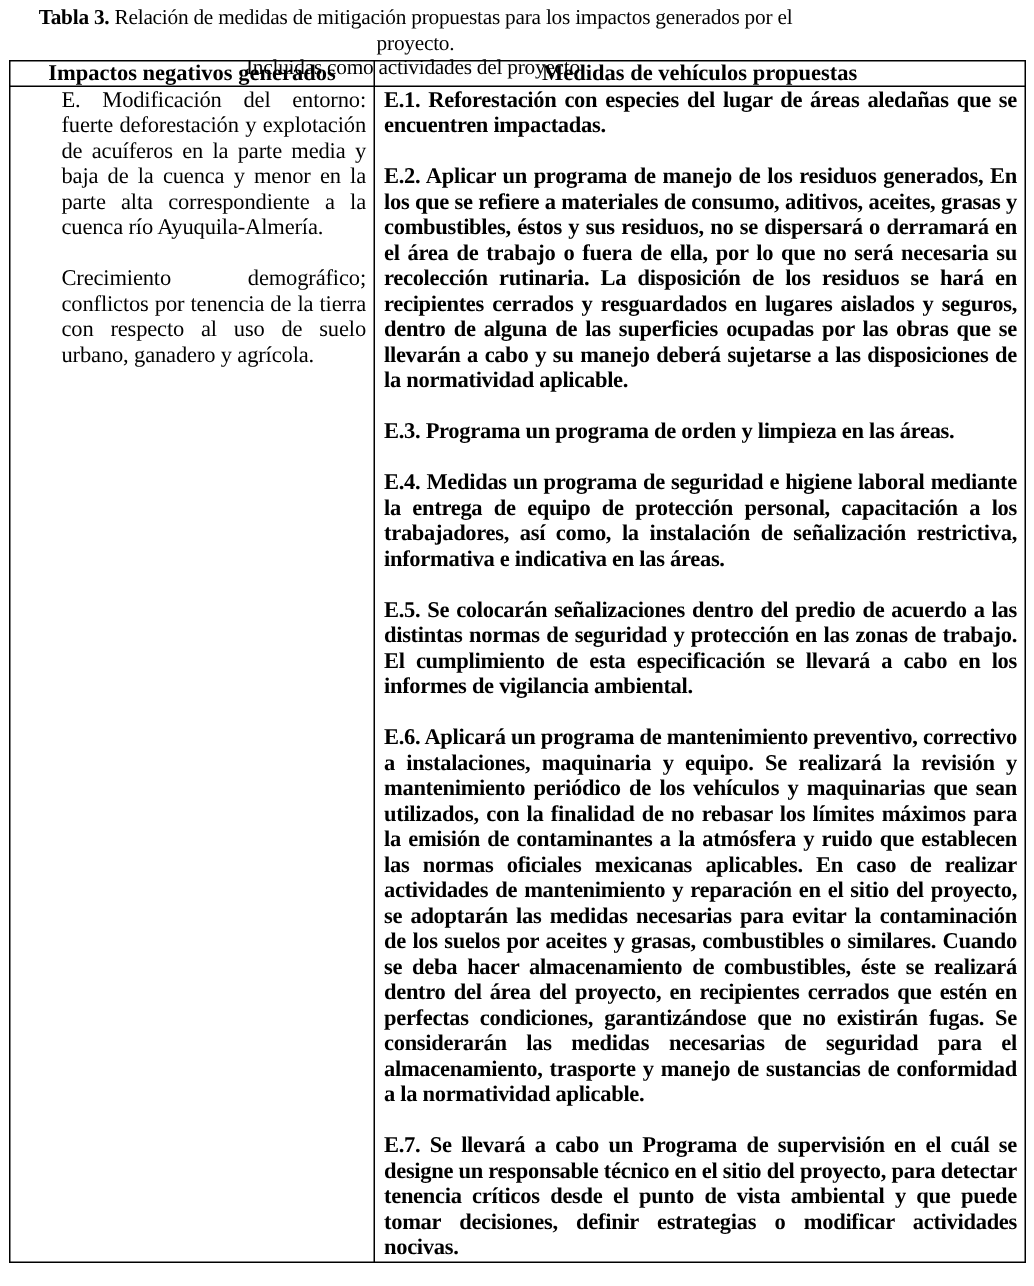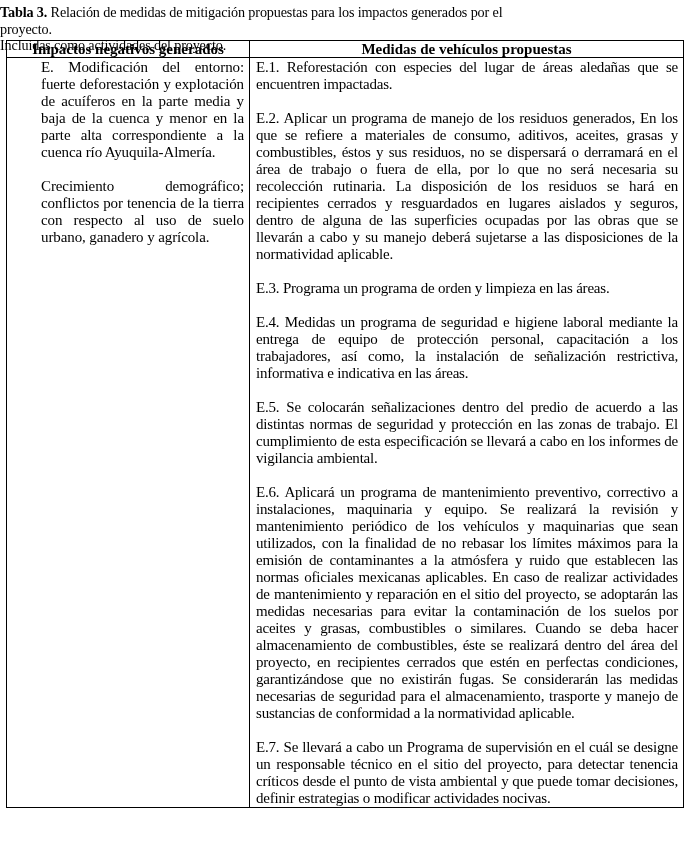--- a/index.html
+++ b/index.html
@@ -13,20 +13,21 @@
     position: relative;
     overflow: hidden;
     font-family: "Liberation Serif", "DejaVu Serif", serif;
     color: #000;
   }
   .caption {
     position: absolute;
     left: 0;
     top: 4px;
     width: 554px;
+    text-align: center;
     font-size: 14.2px;
     line-height: 16.5px;
     letter-spacing: -0.15px;
   }
   .caption b { font-weight: bold; }
   table.mit {
     position: absolute;
     left: 6px;
     top: 40px;
     width: 677px;
@@ -51,21 +52,21 @@
     padding: 1px 5px 0 6px;
   }
   col.c1 { width: 243px; }
   col.c2 { width: 434px; }
   .para {
     margin: 0 0 17px 0;
     letter-spacing: -0.2px;
   }
   .para:last-child { margin-bottom: 0; }
   td.left .para { letter-spacing: -0.1px; margin-left: 28px; }
-  td.right { padding-bottom: 2px; }
+  td.right { padding-bottom: 2px; font-weight: bold; }
 </style>
 </head>
 <body>
 
 <div class="caption">
   <div><b>Tabla 3.</b><span> Relación de medidas de mitigación propuestas para los impactos generados por el proyecto.</span></div>
   <div>Incluidas como actividades del proyecto.</div>
 </div>
 
 <table class="mit">

